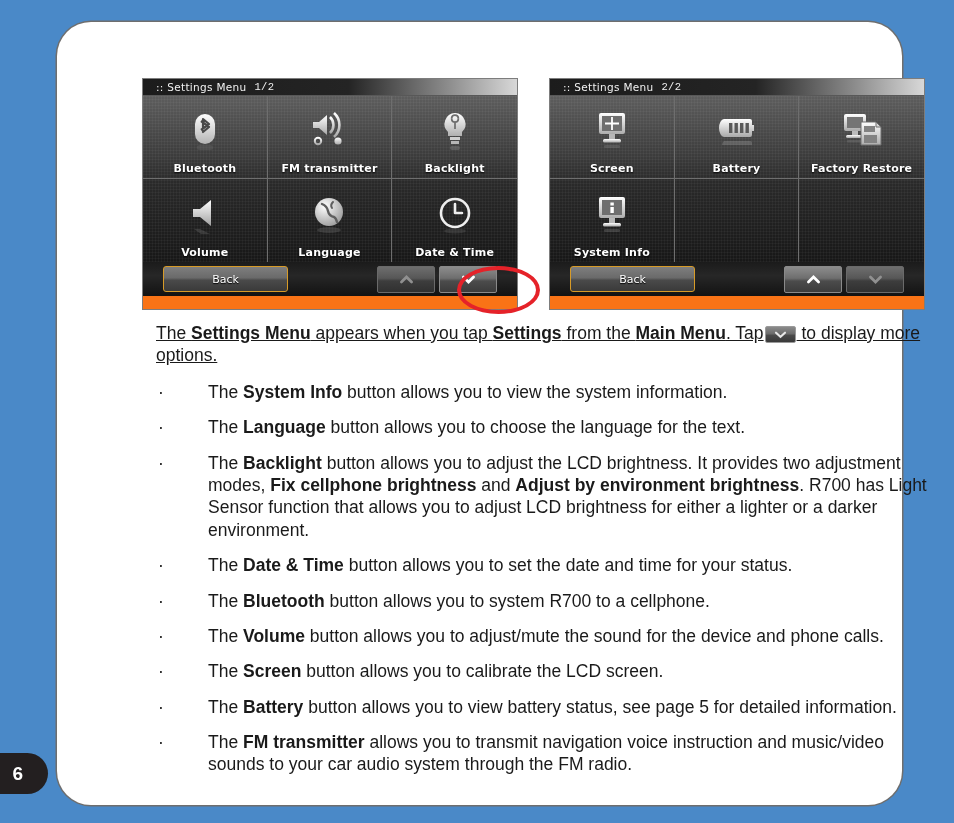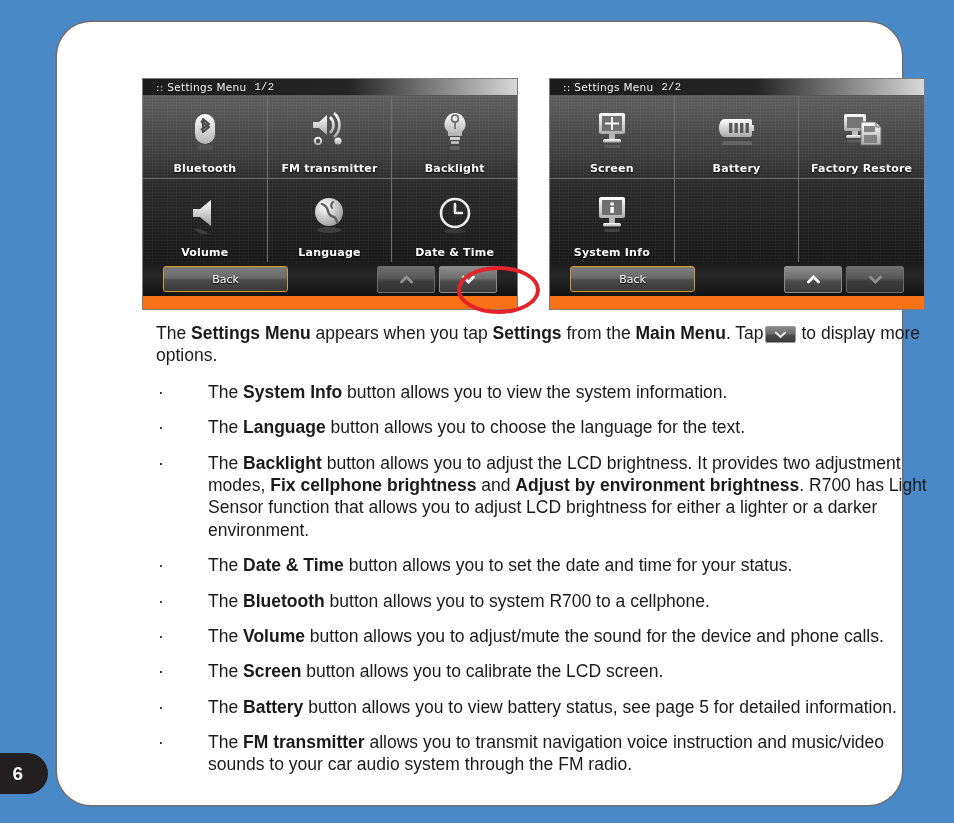--- a/index.html
+++ b/index.html
@@ -183,20 +183,21 @@
     position: absolute;
     left: 99px;
     top: 300px;
     width: 772px;
     color: #1a1a1a;
     font-size: 17.5px;
     line-height: 1.28;
   }
   #intro-paragraph {
     margin: 0 0 14px 0;
+    text-decoration: underline;
   }
   .inline-chevron-btn {
     display: inline-block;
     vertical-align: -4px;
     width: 31px;
     height: 17px;
     margin: 0 1px;
     border: 1px solid #9a9a9a;
     border-radius: 2px;
     background: linear-gradient(to bottom, #8a8a8a 0%, #6c6c6c 45%, #4a4a4a 56%, #3a3a3a 100%);

